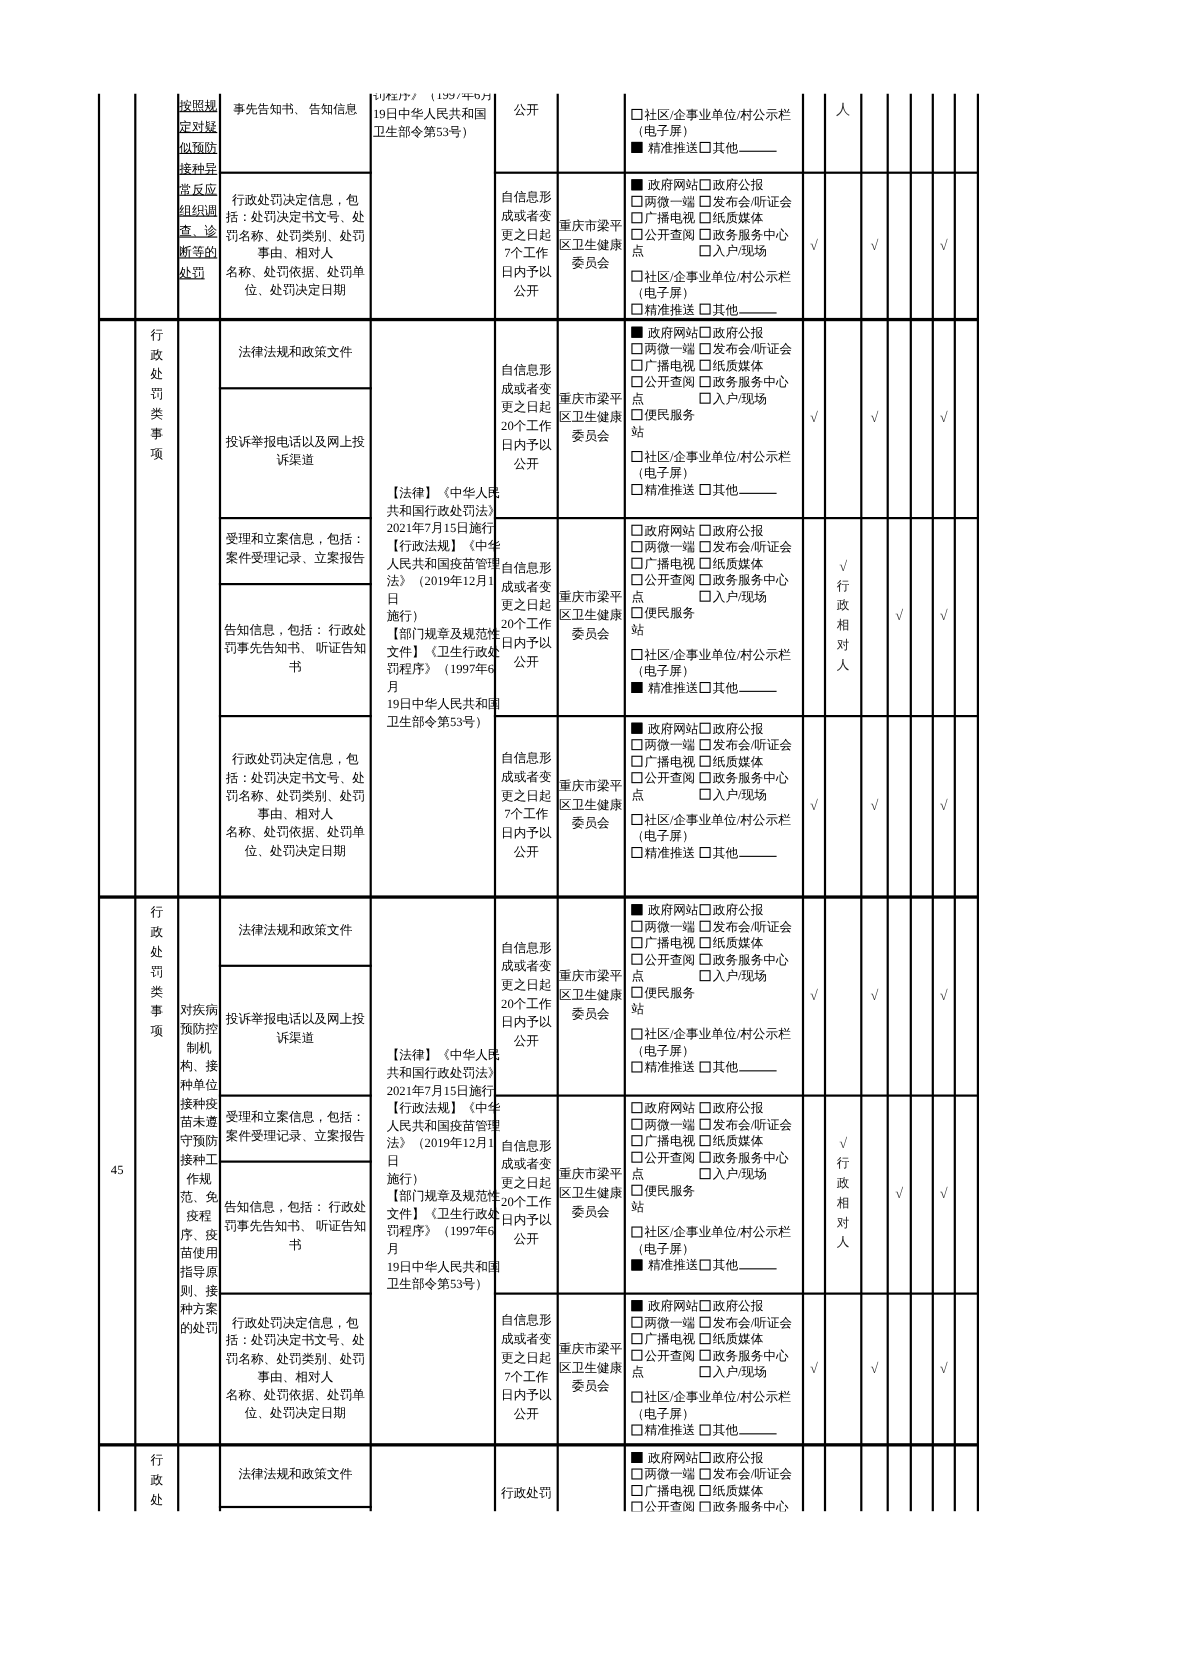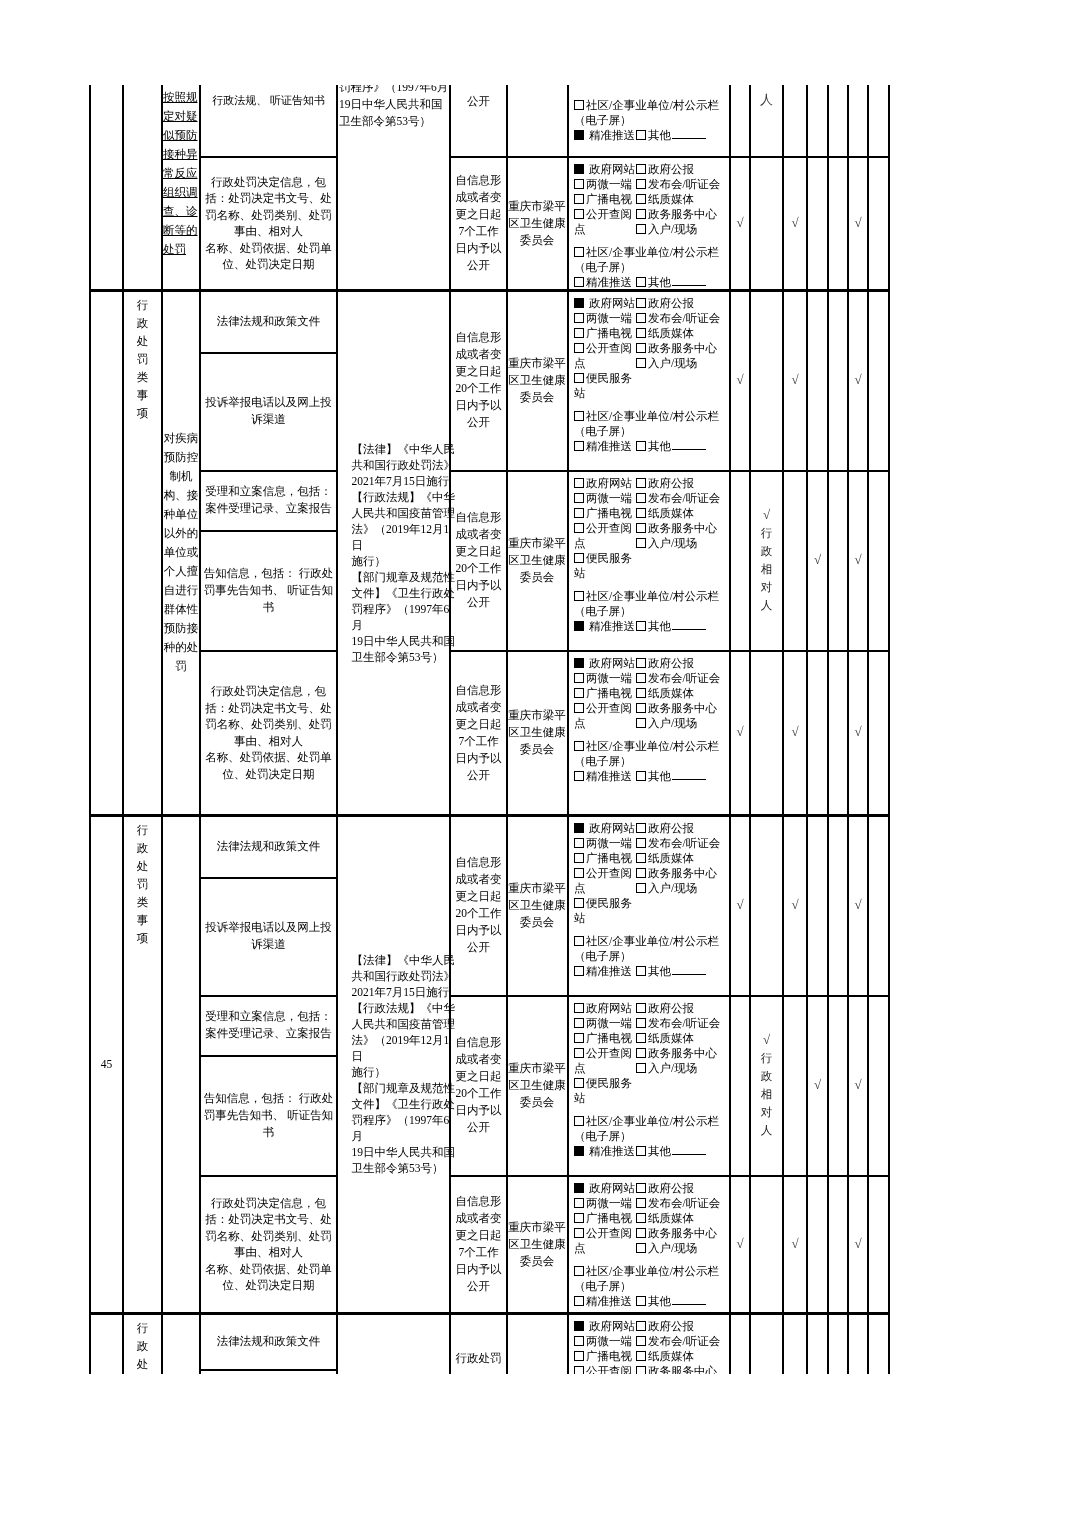--- a/index.html
+++ b/index.html
@@ -48,21 +48,21 @@
 </head>
 <body>
 
 <div class="sheet">
   <div class="clip">
 
     <div class="cell col-desc" style="top:3px;text-decoration:underline;">
       <span class="desctxt">按照规定对疑似预防接种异常反应组织调查、诊断等的处罚</span>
     </div>
     <div class="cell col-info" style="top:7px;white-space:nowrap;font-size:11px;">
-      <span>行政法规、 听证告知书</span>
+      <span>事先告知书、 告知信息</span>
     </div>
     <div class="cell col-legal" style="top:-6px;">
       <span class="legaltxt">罚程序》（1997年6月
 19日中华人民共和国
 卫生部令第53号）</span>
     </div>
     <div class="cell col-time" style="top:8px;">
       <span>公开</span>
     </div>
     <div class="chan" style="top:0;">
@@ -101,23 +101,20 @@
         </div>
         <div class="ci cw"><span class="cb"></span>社区/企事业单位/村公示栏（电子屏）</div>
         <div class="cbr"><div class="ci cpush" style="display: inline-block;"><span class="cb"></span>精准推送</div><div class="ci cother"><span class="cb"></span>其他<span class="ul"></span></div></div>
       </div>
     <span class="ckm p1" style="top:129px;">√</span>
     <span class="ckm p3" style="top:129px;">√</span>
     <span class="ckm p6" style="top:129px;">√</span>
 
     <div class="cell col-cat" style="top:211px;text-align:center;">
       <span class="vchars">行政处罚类事项</span>
-    </div>
-    <div class="cell col-desc ctr" style="top:205px;height:525px;">
-      <span class="desctxt">对疾病预防控制机构、接种单位以外的单位或个人擅自进行群体性预防接种的处罚</span>
     </div>
     <div class="cell col-info ctr" style="top:205px;height:62px;">
       <span>法律法规和政策文件</span>
     </div>
     <div class="cell col-info ctr" style="top:267px;height:118px;">
       <span>投诉举报电话以及网上投诉渠道</span>
     </div>
     <div class="cell col-info ctr" style="top:385px;height:60px;">
       <span>受理和立案信息，包括： 案件受理记录、立案报告</span>
     </div>
@@ -232,20 +229,23 @@
     <span class="ckm p6" style="top:466px;">√</span>
     <span class="ckm p1" style="top:638px;">√</span>
     <span class="ckm p3" style="top:638px;">√</span>
     <span class="ckm p6" style="top:638px;">√</span>
 
     <div class="cell col-seq ctr" style="top:730px;height:498px;">
       <span>45</span>
     </div>
     <div class="cell col-cat" style="top:736px;text-align:center;">
       <span class="vchars">行政处罚类事项</span>
+    </div>
+    <div class="cell col-desc ctr" style="top:730px;height:498px;">
+      <span class="desctxt" style="line-height:17px;">对疾病预防控制机构、接种单位接种疫苗未遵守预防接种工作规范、免疫程序、疫苗使用指导原则、接种方案的处罚</span>
     </div>
     <div class="cell col-info ctr" style="top:730px;height:62px;">
       <span>法律法规和政策文件</span>
     </div>
     <div class="cell col-info ctr" style="top:792px;height:118px;">
       <span>投诉举报电话以及网上投诉渠道</span>
     </div>
     <div class="cell col-info ctr" style="top:910px;height:60px;">
       <span>受理和立案信息，包括： 案件受理记录、立案报告</span>
     </div>

